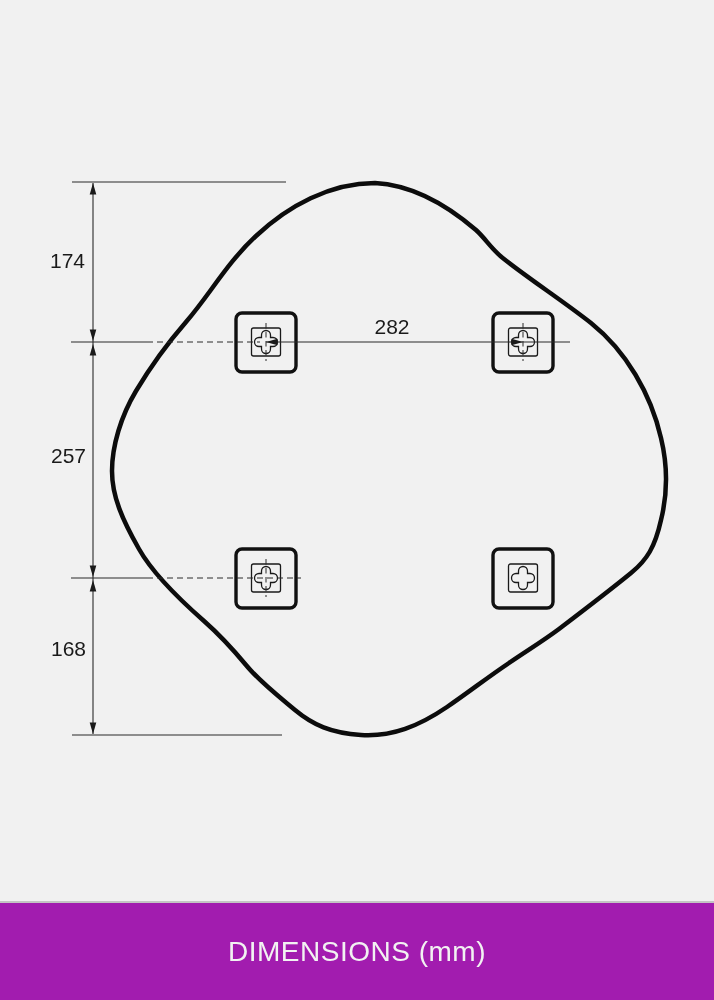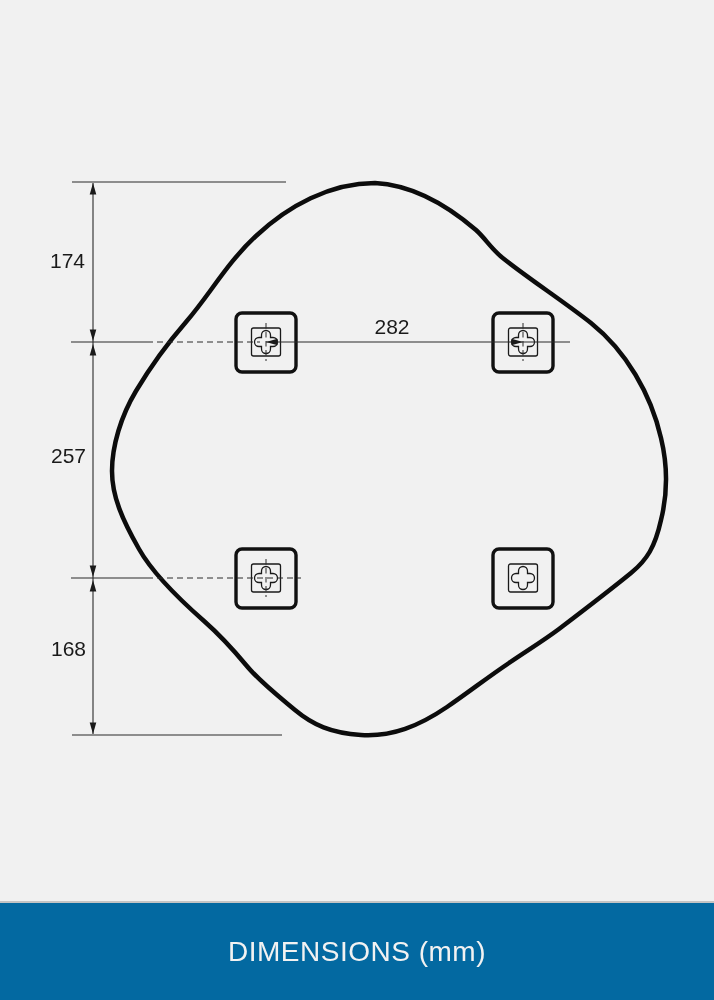--- a/index.html
+++ b/index.html
@@ -27,21 +27,21 @@
     font-size: 21px;
     fill: #1a1a1a;
     font-weight: 400;
   }
   .footer-bar {
     position: absolute;
     left: 0;
     bottom: 0;
     width: 714px;
     height: 99px;
-    background: #0369a1;
+    background: #a21caf;
     border-top: 2px solid #c4c4c4;
     box-sizing: border-box;
     display: flex;
     align-items: center;
     justify-content: center;
   }
   .footer-label {
     color: #f2f2f2;
     font-size: 28px;
     font-weight: 400;

